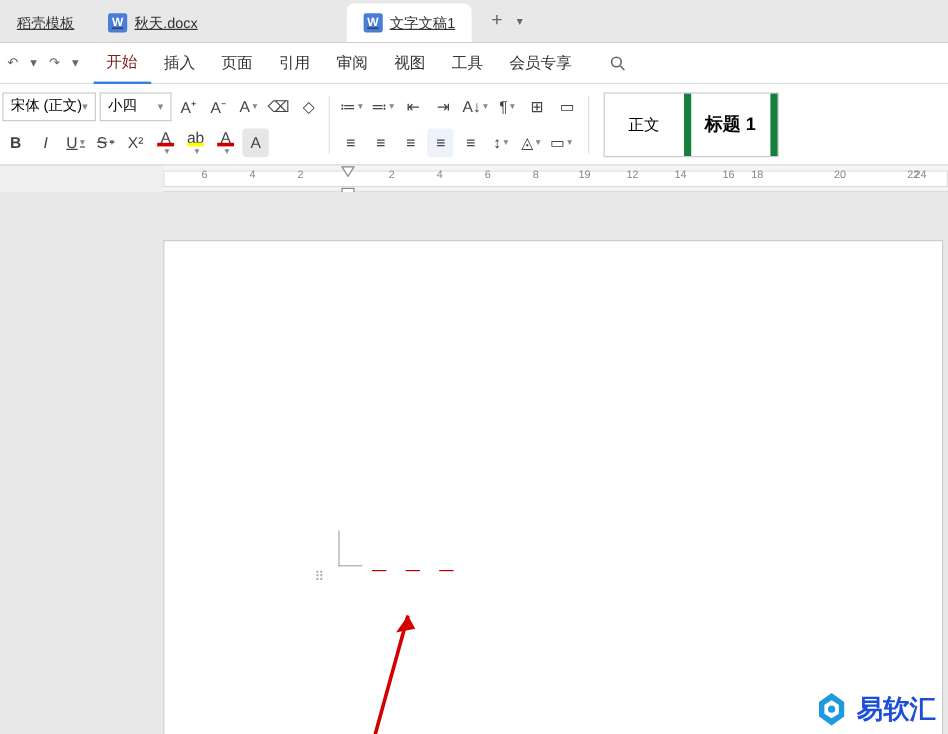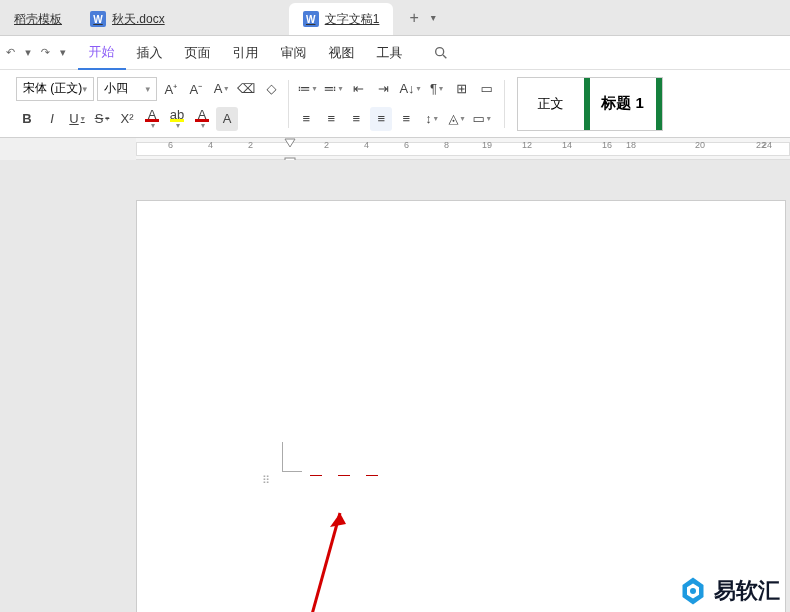--- a/index.html
+++ b/index.html
@@ -11,25 +11,25 @@
 .tab.active { background: #fff; }
 .tab .doc-icon { width: 16px; height: 16px; background: #4a7dd8; border-radius: 2px; display: flex; align-items: center; justify-content: center; color: #fff; font-size: 10px; font-weight: bold; }
 .tab-add { margin-left: 8px; color: #666; font-size: 16px; padding: 0 8px; align-self: center; }
 .tab-dd { color: #666; font-size: 10px; padding: 0 4px; align-self: center; }
 
 
 .menubar { height: 34px; background: #fff; display: flex; align-items: center; padding-left: 6px; border-bottom: 1px solid #e0e0e0; }
 .menu-pre { display: flex; gap: 10px; align-items: center; padding-right: 12px; }
 .menu-pre span { color: #666; font-size: 11px; }
 .menu-item { padding: 0 11px; font-size: 13px; color: #333; height: 34px; display: flex; align-items: center; cursor: pointer; }
-.menu-item.active { color: #8b5cf6; border-bottom: 2px solid #3a7de0; font-weight: 500; }
+.menu-item.active { color: #7f1d1d; border-bottom: 2px solid #3a7de0; font-weight: 500; }
 .menu-search { margin-left: 8px; color: #666; }
 
 
-.ribbon { height: 68px; background: #fff; display: flex; align-items: center; padding: 4px 16px; border-bottom: 1px solid #d0d0d0; gap: 2px; }
+.ribbon { height: 68px; background: #fff; display: flex; align-items: center; padding: 4px 2px; border-bottom: 1px solid #d0d0d0; gap: 2px; }
 .r-col { display: flex; flex-direction: column; gap: 6px; height: 58px; justify-content: center; }
 .r-row { display: flex; align-items: center; gap: 3px; }
 .r-sep { width: 1px; height: 48px; background: #e0e0e0; margin: 0 4px; }
 .r-btn { min-width: 22px; height: 24px; display: flex; align-items: center; justify-content: center; font-size: 13px; color: #444; cursor: pointer; border-radius: 2px; padding: 0 2px; }
 .r-dd::after { content: "▾"; font-size: 8px; margin-left: 2px; color: #888; }
 .font-box { border: 1px solid #ccc; height: 24px; font-size: 12px; padding: 0 6px; display: flex; align-items: center; background: #fff; }
 .font-name { width: 78px; }
 .font-size { width: 60px; }
 
 .align-grid { padding: 2px 4px; background:#eef3fb; border-radius:3px; }
@@ -48,21 +48,21 @@
 
 .doc-area { background: #e8e8e8; height: 452px; position: relative; overflow: hidden; }
 .page { position: absolute; left: 136px; top: 40px; width: 650px; height: 600px; background: #fff; border: 1px solid #ccc; }
 .cursor-mark { position: absolute; left: 262px; top: 282px; }
 .cursor-mark .corner { width: 20px; height: 30px; border-left: 1px solid #aaa; border-bottom: 1px solid #aaa; position:absolute; top:0; left:20px; }
 .cursor-mark .dots { position:absolute; left:0; top:32px; font-size:11px; color:#aaa; letter-spacing:-1px;}
 .cursor-mark .dash { position:absolute; top:32px; width:12px; height:2px; border-bottom: 1px solid #b00; }
 .arrow { position:absolute; left:272px; top:338px; pointer-events:none; }
 
 
-.watermark { position: absolute; right: 10px; bottom: 6px; display: flex; align-items: flex-end; gap: 6px; font-size: 22px; font-weight: bold; color: #0f172a; }
+.watermark { position: absolute; right: 10px; bottom: 6px; display: flex; align-items: flex-end; gap: 6px; font-size: 22px; font-weight: bold; color: #1d4ed8; }
 .watermark .logo { width: 30px; height: 30px; }
 
 
 .svg-icon { width: 16px; height: 16px; }
 .color-bar { width:14px; height:3px; display:block; margin-top:-2px;}
 .stack-btn { display:flex; flex-direction:column; align-items:center; line-height:1; }
 </style>
 </head>
 <body>
 
@@ -89,20 +89,21 @@
     <span>↷</span>
     <span>▾</span>
   </div>
   <div class="menu-item active">开始</div>
   <div class="menu-item">插入</div>
   <div class="menu-item">页面</div>
   <div class="menu-item">引用</div>
   <div class="menu-item">审阅</div>
   <div class="menu-item">视图</div>
   <div class="menu-item">工具</div>
+  <div class="menu-item">会员专享</div>
   <div class="menu-item menu-search">
     <svg class="svg-icon" viewBox="0 0 24 24" fill="none" stroke="#666" stroke-width="2">
         <circle cx="10" cy="10" r="6"></circle>
         <line x1="15" y1="15" x2="20" y2="20"></line>
       </svg>
   </div>
 </div>
 
 <div class="ribbon">
   <div class="r-col">

